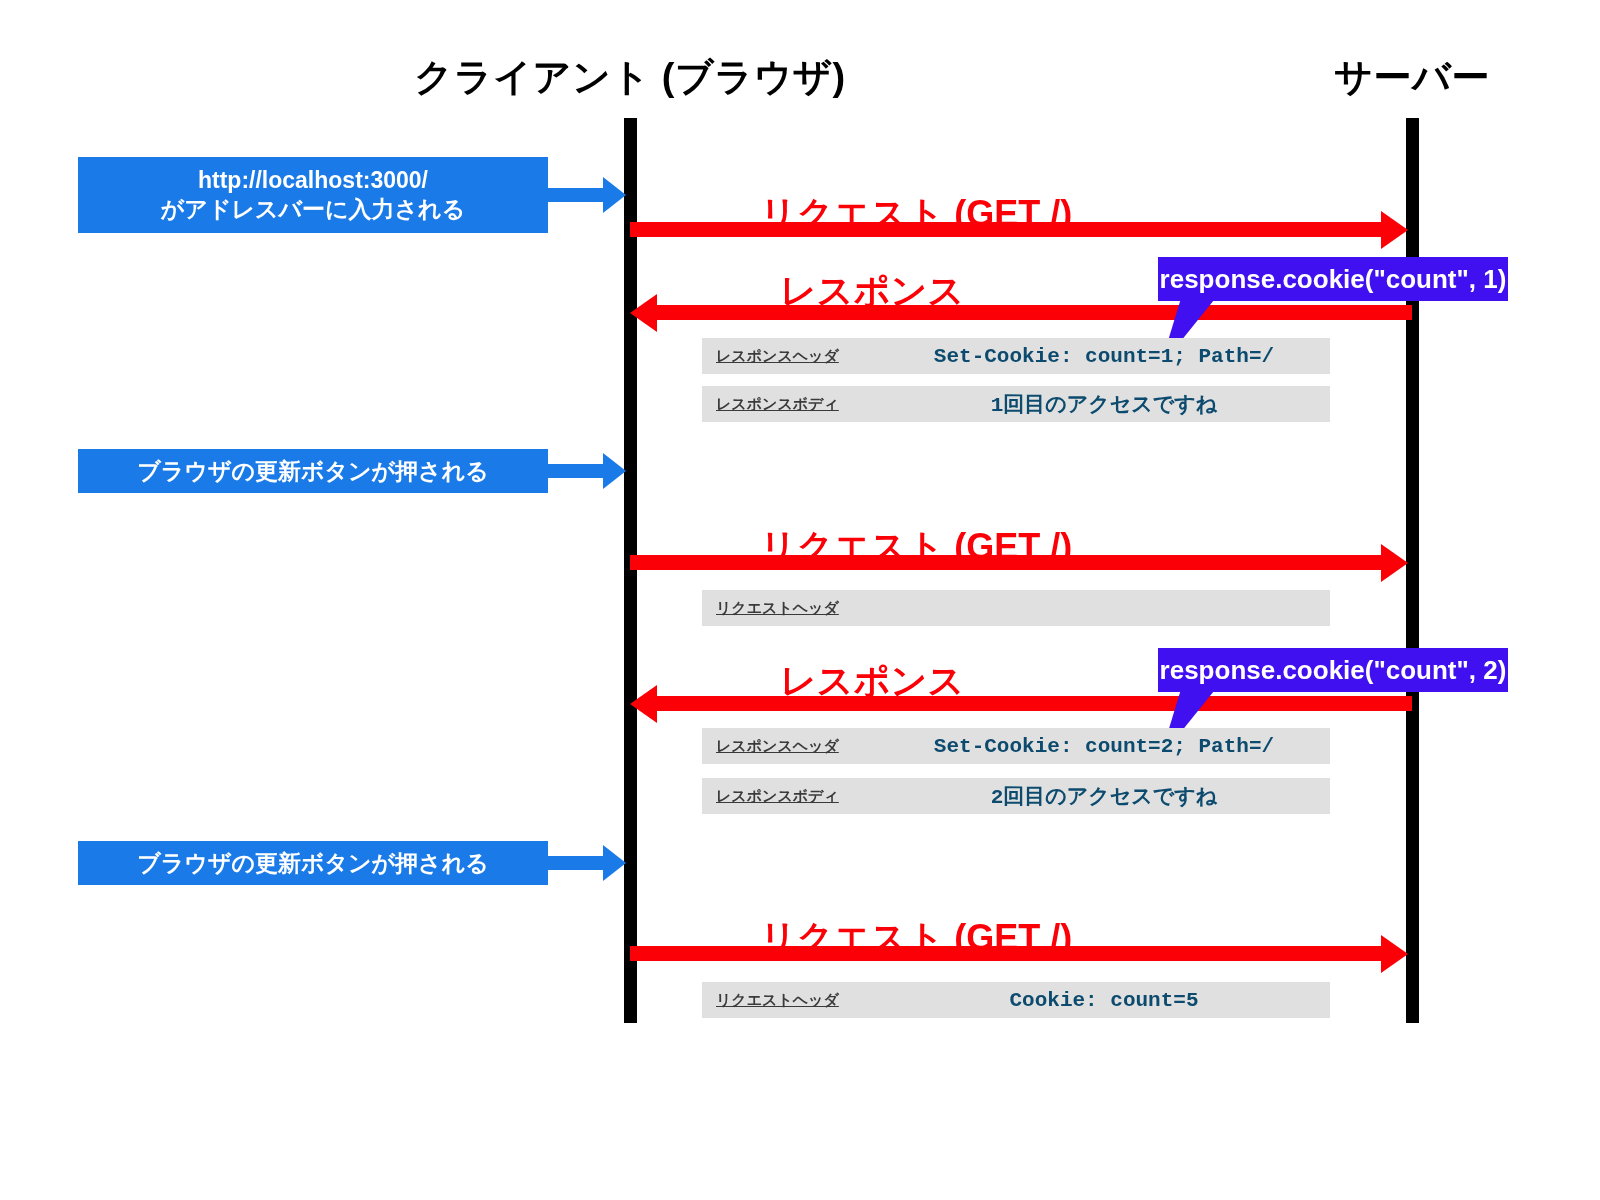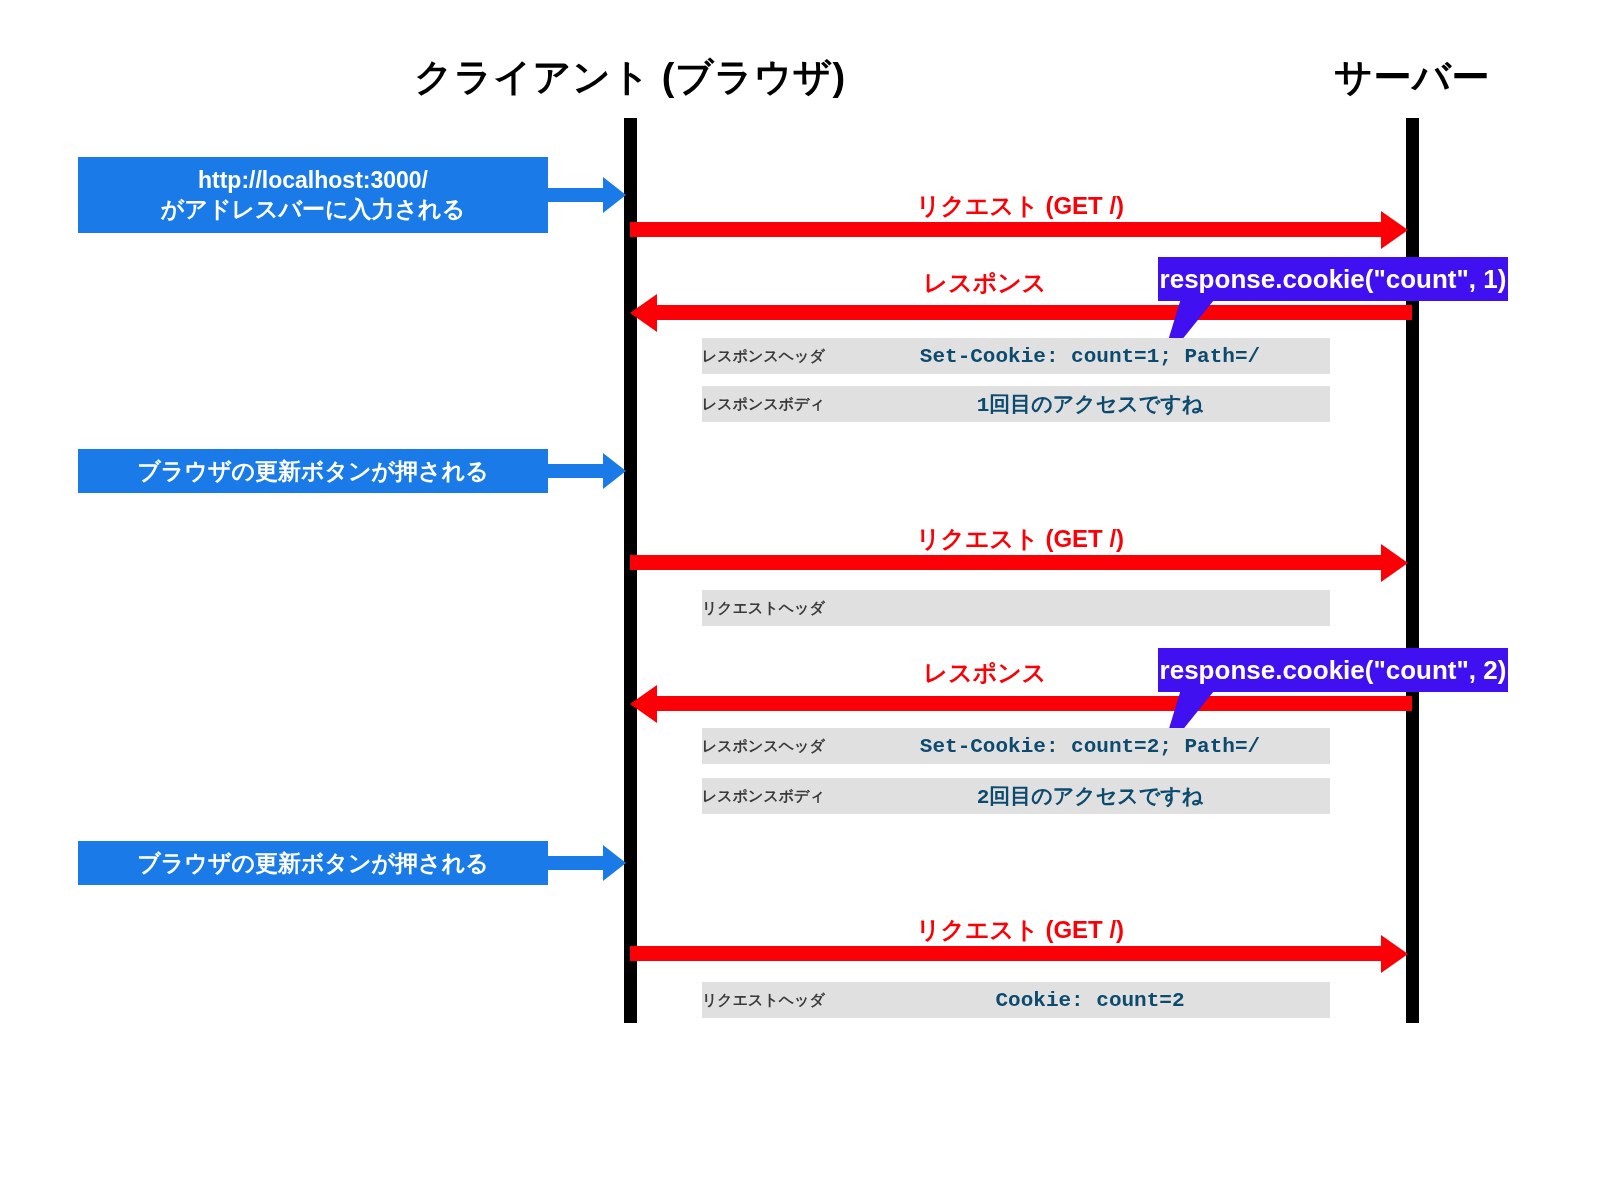--- a/index.html
+++ b/index.html
@@ -117,23 +117,23 @@
     width: 0;
     height: 0;
     border-top: 19px solid transparent;
     border-bottom: 19px solid transparent;
     border-right: 27px solid #fb0007;
   }
   .msg-label {
     position: absolute;
     color: #fb0007;
     font-weight: bold;
-    font-size: 24px;
+    font-size: 36px;
     white-space: nowrap;
-    text-align: center;
+    text-align: left;
   }
 
   #msg-line-req1 { left: 630px; top: 222px; width: 752px; }
   #msg-label-req1 { left: 760px; top: 190px; width: 520px; }
   #msg-line-res1 { left: 656px; top: 305px; width: 756px; }
   #msg-label-res1 { left: 780px; top: 267px; width: 410px; }
 
   #msg-line-req2 { left: 630px; top: 555px; width: 752px; }
   #msg-label-req2 { left: 760px; top: 523px; width: 520px; }
   #msg-line-res2 { left: 656px; top: 696px; width: 756px; }
@@ -149,22 +149,24 @@
     height: 36px;
     width: 628px;
     left: 702px;
     display: flex;
     align-items: center;
   }
   .detail-key {
     color: #3a3a3a;
     font-weight: bold;
     font-size: 15px;
+    margin-left: 14px;
     width: 178px;
     flex: none;
+    text-decoration: underline;
   }
   .detail-val {
     color: #0c4a6e;
     font-weight: bold;
     font-size: 21px;
     text-align: center;
     flex: none;
     width: 420px;
     font-family: Liberation Mono, monospace;
   }
@@ -267,16 +269,16 @@
   </div>
 
   <div class="event-box" id="event-box-3">ブラウザの更新ボタンが押される</div>
   <div class="event-arrow" id="event-arrow-3"></div>
 
   <div class="msg-label" id="msg-label-req3">リクエスト (GET /)</div>
   <div class="msg-line to-right" id="msg-line-req3"></div>
 
   <div class="detail-row" id="detail-row-6">
     <span class="detail-key">リクエストヘッダ</span>
-    <span class="detail-val">Cookie: count=2</span>
+    <span class="detail-val">Cookie: count=5</span>
   </div>
 
 </div>
 
 </body></html>

